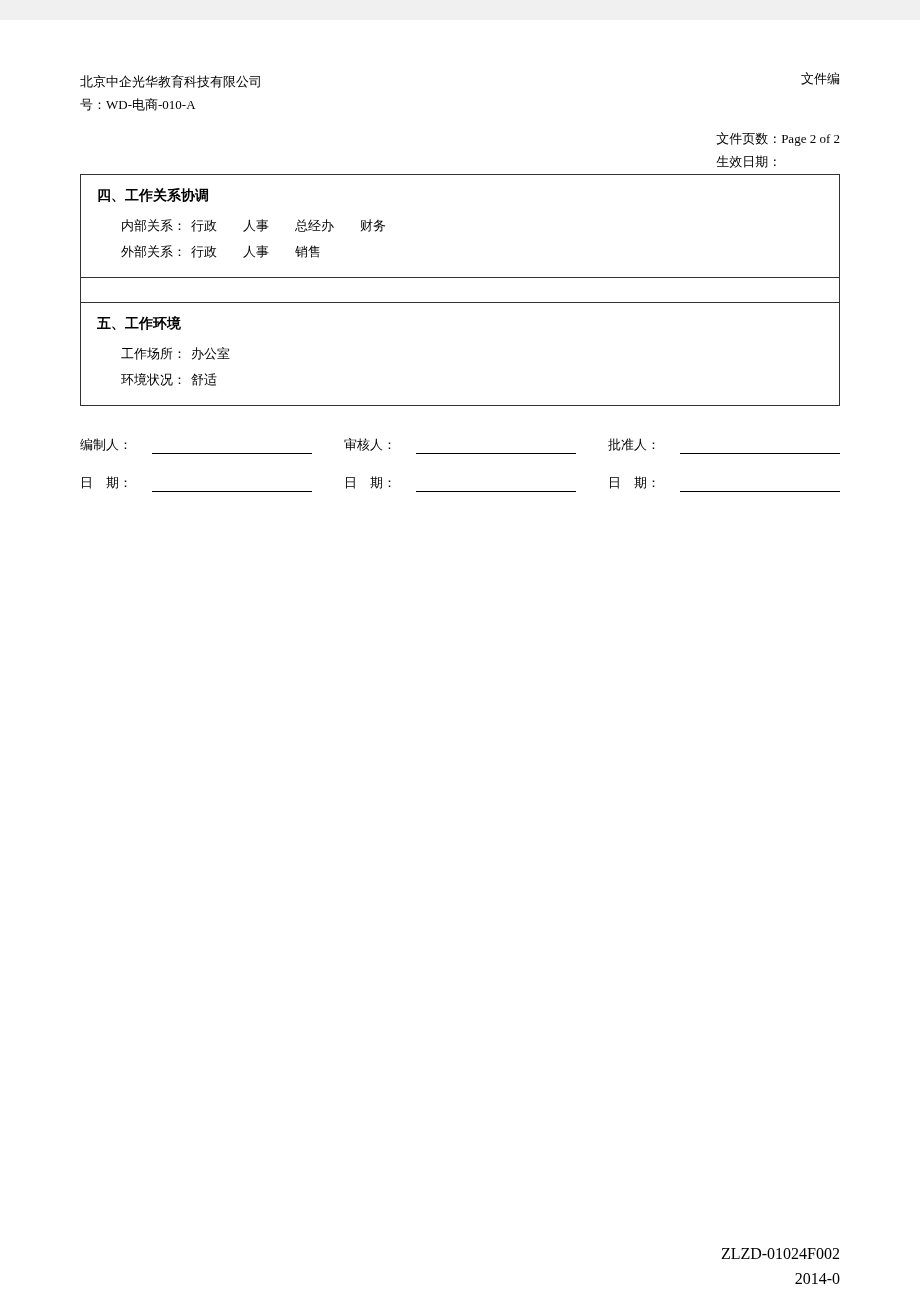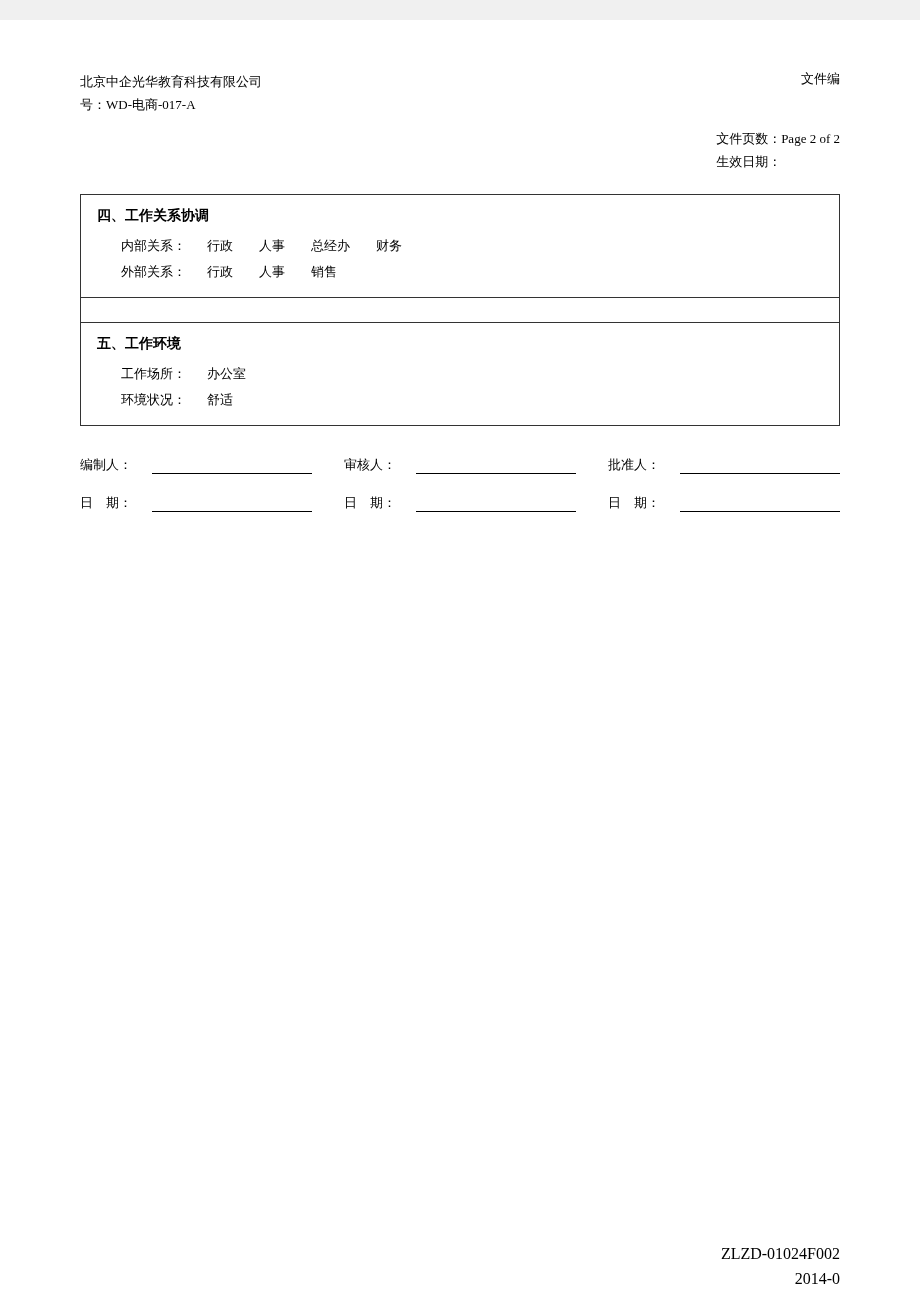--- a/index.html
+++ b/index.html
@@ -40,21 +40,20 @@
     }
 
     .header-right {
       font-size: 13px;
       text-align: right;
     }
 
     .meta-section {
       display: flex;
       justify-content: flex-end;
-      margin-bottom: 20px;
     }
 
     .meta-block {
       font-size: 13px;
       line-height: 1.8;
       text-align: left;
     }
 
     .main-table {
       width: 100%;
@@ -75,21 +74,21 @@
     }
 
     .section-content {
       font-size: 13px;
       line-height: 2;
       padding-left: 24px;
     }
 
     .section-content .row {
       display: flex;
-      gap: 16px;
+      gap: 0;
     }
 
     .section-content .label {
       min-width: 70px;
     }
 
     .signature-section {
       margin-top: 30px;
     }
 
@@ -124,21 +123,21 @@
     }
   </style>
 </head>
 <body>
 
 <div class="page">
 
   <div class="header-section">
     <div class="header-left">
       <div>北京中企光华教育科技有限公司</div>
-      <div>号：WD-电商-017-A</div>
+      <div>号：WD-电商-010-A</div>
     </div>
     <div class="header-right">
       <div>文件编</div>
     </div>
   </div>
 
   <div class="meta-section">
     <div class="meta-block">
       <div>
         <span>文件页数：</span><span>Page 2 of 2</span>

